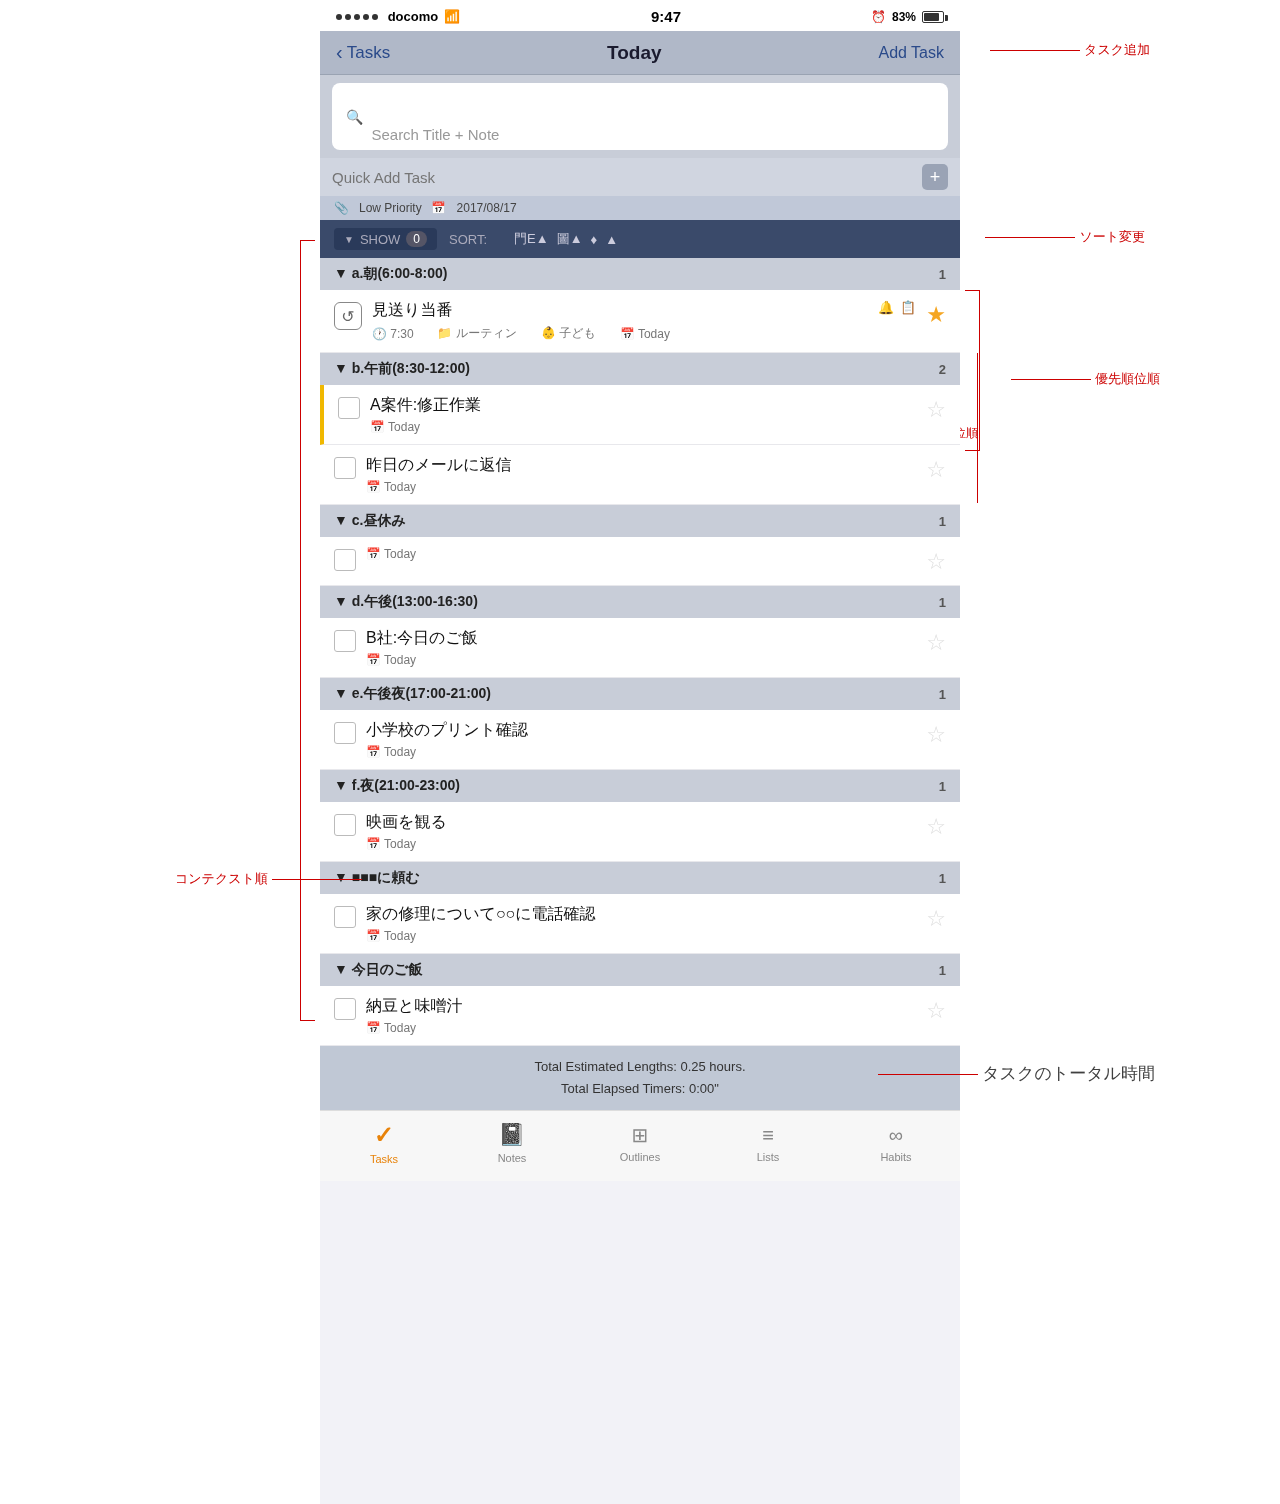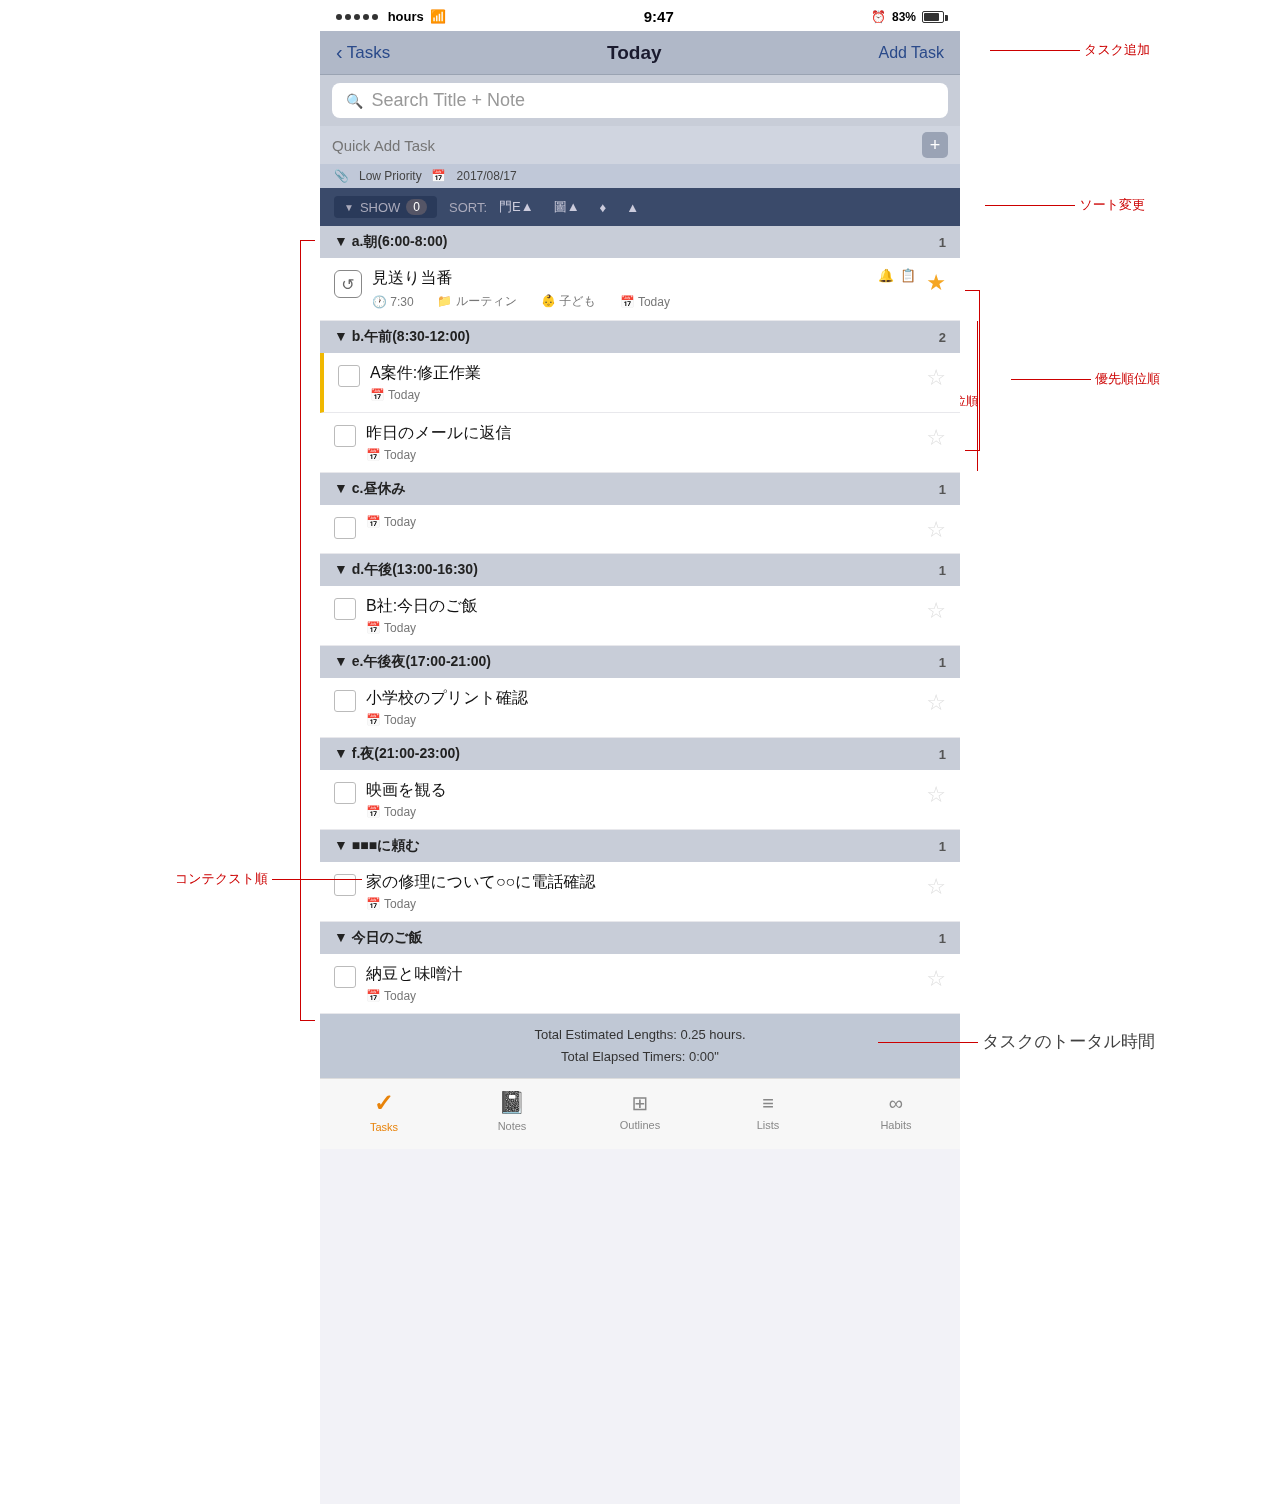--- a/index.html
+++ b/index.html
@@ -104,21 +104,21 @@
     }
     .show-btn {
       background: #2a3a5a; color: #aab; border: none; border-radius: 4px;
       padding: 3px 10px; font-size: 13px; cursor: pointer; display: flex; align-items: center; gap: 6px;
     }
     .show-count {
       background: #556; color: #fff; border-radius: 10px;
       padding: 1px 7px; font-size: 12px;
     }
     .sort-label { color: #aab; font-size: 13px; }
-    .sort-icons { display: flex; gap: 20px; align-items: center; }
+    .sort-icons { display: flex; gap: 8px; align-items: center; margin-left: 15px; }
     .sort-icon-btn {
       color: #ccd; font-size: 13px; cursor: pointer; display: flex; align-items: center; gap: 2px;
     }
 
     
     .section-header {
       background: #c8cdd8;
       padding: 7px 14px;
       display: flex;
       justify-content: space-between;
@@ -196,21 +196,21 @@
 
 <div class="phone-container">
 
   <div class="status-bar">
     <div class="status-left">
       <span class="status-dot"></span>
       <span class="status-dot"></span>
       <span class="status-dot"></span>
       <span class="status-dot"></span>
       <span class="status-dot"></span>
-      &nbsp;<span>hours</span>
+      &nbsp;<span>docomo</span>
       &nbsp;📶
     </div>
     <div class="status-center">9:47</div>
     <div class="status-right">
       <span>⏰</span>
       <span>83%</span>
       <div class="battery">
         <div class="battery-fill"></div>
       </div>
     </div>
@@ -226,21 +226,21 @@
 
     <div style="position:absolute; right:-190px; top:10px; display:flex; align-items:center; gap:4px; pointer-events:none;">
       <div style="width:90px; height:1px; background:#c00;"></div>
       <span style="font-size:13px; color:#c00;">タスク追加</span>
     </div>
   </div>
 
   <div class="search-bar">
     <div class="search-input">
       <span class="search-icon-char">🔍</span>
-      <span style="color:#999; font-size:18px;">Search Title + Note</span>
+      <span style="color:#999; font-size:15px;margin-top:36px;">Search Title + Note</span>
     </div>
   </div>
 
   <div class="quick-add-bar" style="position:relative;">
     <input class="quick-add-input" type="text" placeholder="Quick Add Task" style="">
     <button class="quick-add-btn">+</button>
 
   </div>
 
   <div class="priority-bar">

